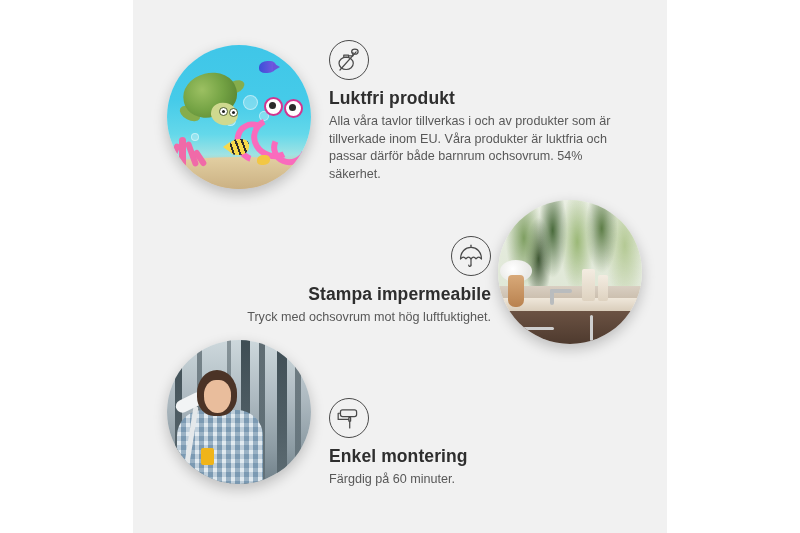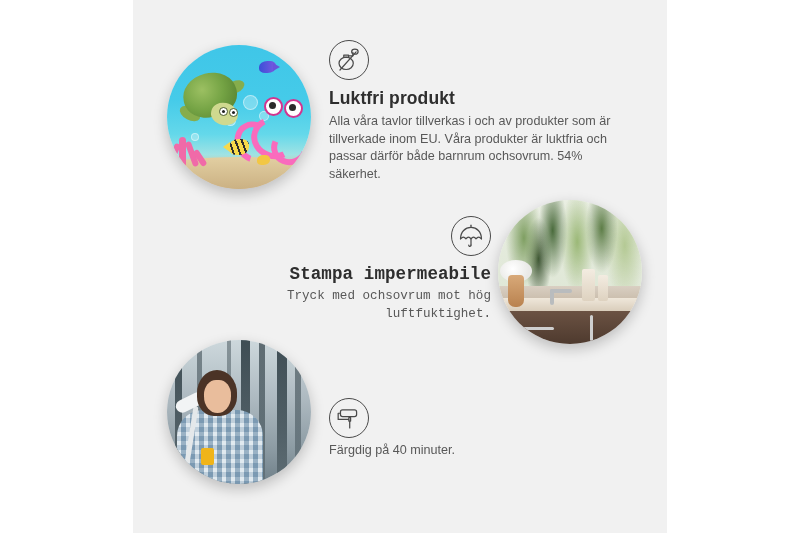--- a/index.html
+++ b/index.html
@@ -324,21 +324,21 @@
         </div>
         <div class="faucet" style="left:52px; top:62%; width:4px; height:16px;"></div>
         <div class="faucet" style="left:52px; top:62%; width:22px; height:4px;"></div>
         <div class="flowers"></div>
         <div class="vase"></div>
         <div class="bottle" style="left:84px; top:48%; width:13px; height:32px;"></div>
         <div class="bottle" style="left:100px; top:52%; width:10px; height:26px;"></div>
       </div>
     </div>
 
-    <div class="feature" style="left:60px; top:216px; width:300px;font-family:Liberation Mono, monospace;">
+    <div class="feature" style="left:60px; top:236px; width:300px;">
       <div class="icon-badge" style="position:relative; left:258px; top:0;">
         <svg viewBox="0 0 40 40" aria-hidden="true">
           <g fill="none" stroke="#4a4a4a" stroke-width="1.3" stroke-linecap="round" stroke-linejoin="round">
             <path d="M9 23 C9 15.5 14 11 20 11 C26 11 31 15.5 31 23"></path>
             <path d="M9 23 C11 20.5 13 20.5 14.7 23 C16.4 20.5 18.3 20.5 20 23 C21.7 20.5 23.6 20.5 25.3 23 C27 20.5 29 20.5 31 23"></path>
             <path d="M20 23 V29.5"></path>
             <path d="M20 29.5 C20 31.5 17.6 31.5 17.6 29.6"></path>
             <path d="M20 11 V8.6"></path>
           </g>
         </svg>
@@ -371,17 +371,18 @@
       <div class="icon-badge" style="position:relative; left:0; top:0;">
         <svg viewBox="0 0 40 40" aria-hidden="true">
           <g fill="none" stroke="#4a4a4a" stroke-width="1.3" stroke-linecap="round" stroke-linejoin="round">
             <rect x="11" y="11.5" width="17" height="7" rx="2.2"></rect>
             <path d="M11 15 H8.6 V21.5 H19.8"></path>
             <path d="M19.8 19.6 h1.9 v3.6 h-1.9 z"></path>
             <path d="M20.75 23.2 V30.5"></path>
           </g>
         </svg>
       </div>
-      <p class="fbody align-left" style="width:290px;">Färgdig på 40 minuter.</p>
+      <h2 class="ftitle align-left" style="margin-top:8px;">Enkel montering</h2>
+      <p class="fbody align-left" style="width:290px;">Färgdig på 60 minuter.</p>
     </div>
 
   </div>
 </div>
 
 </body></html>

